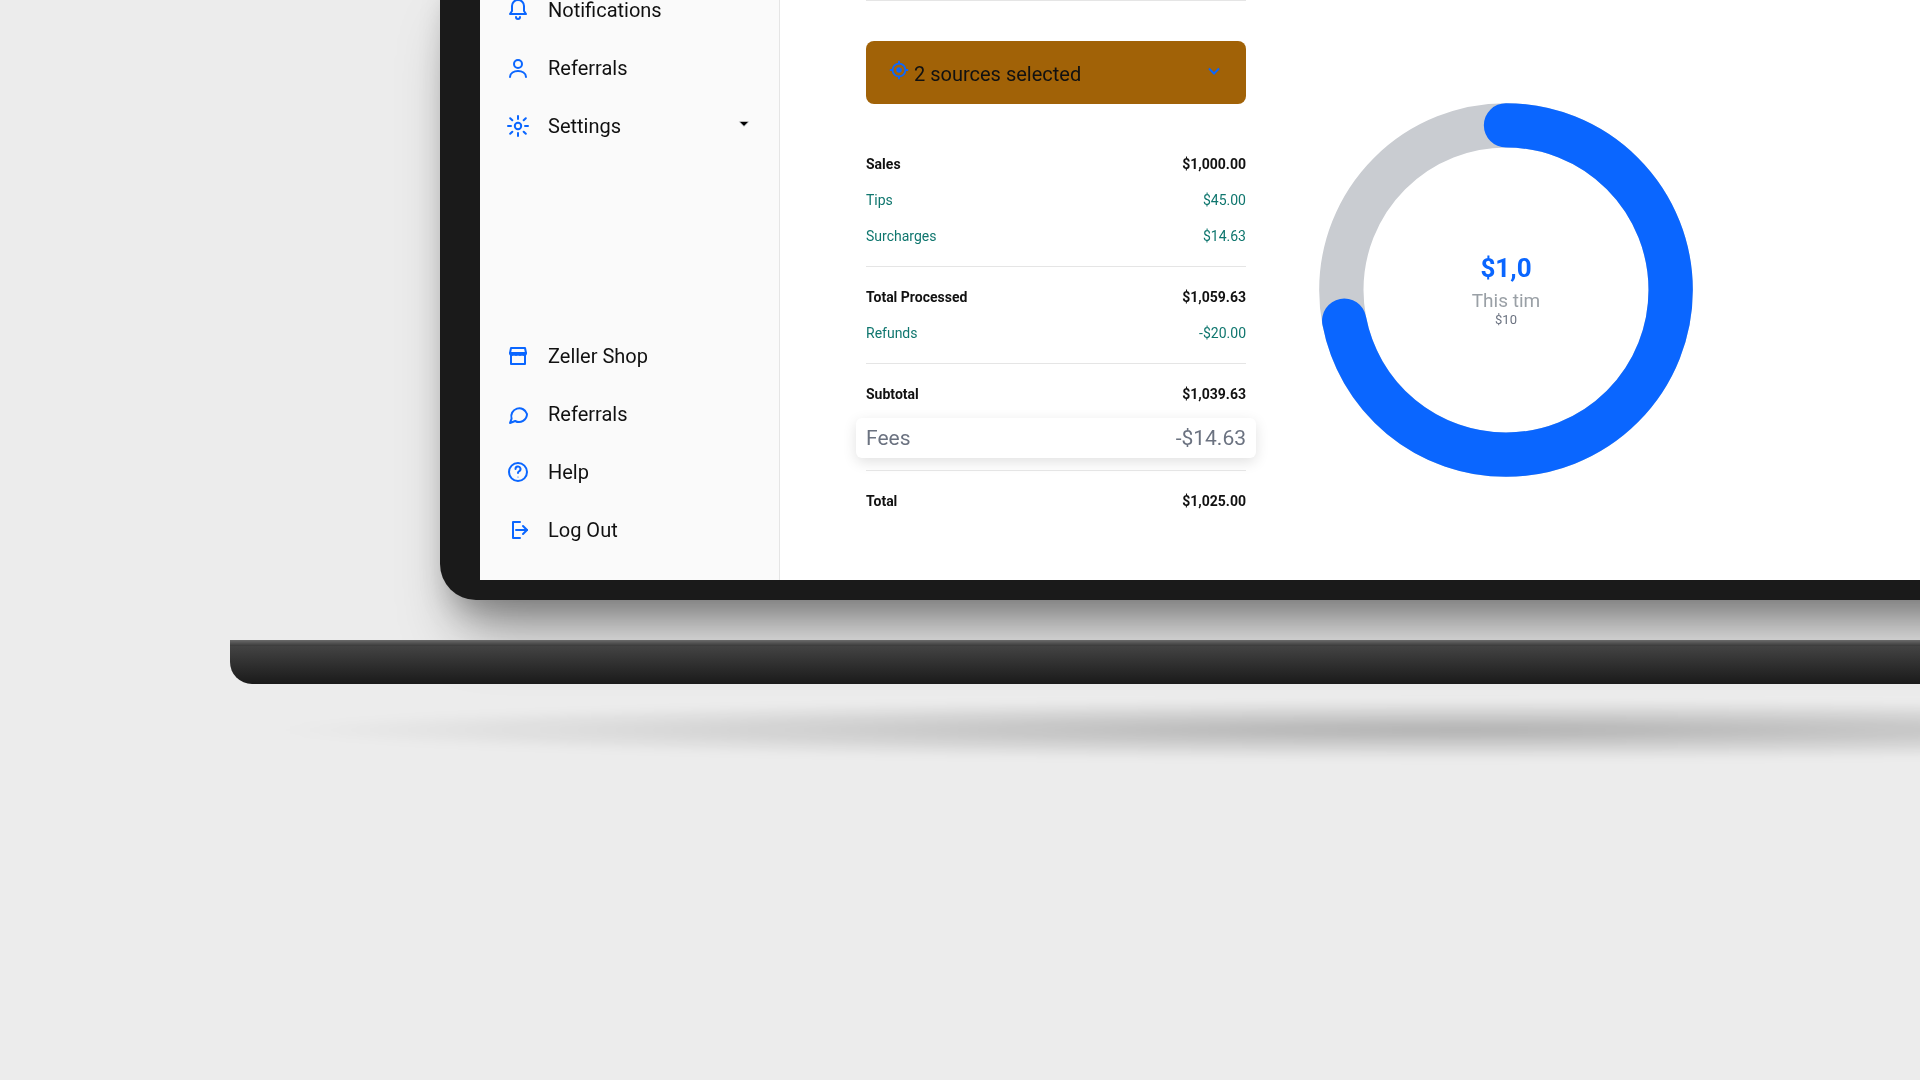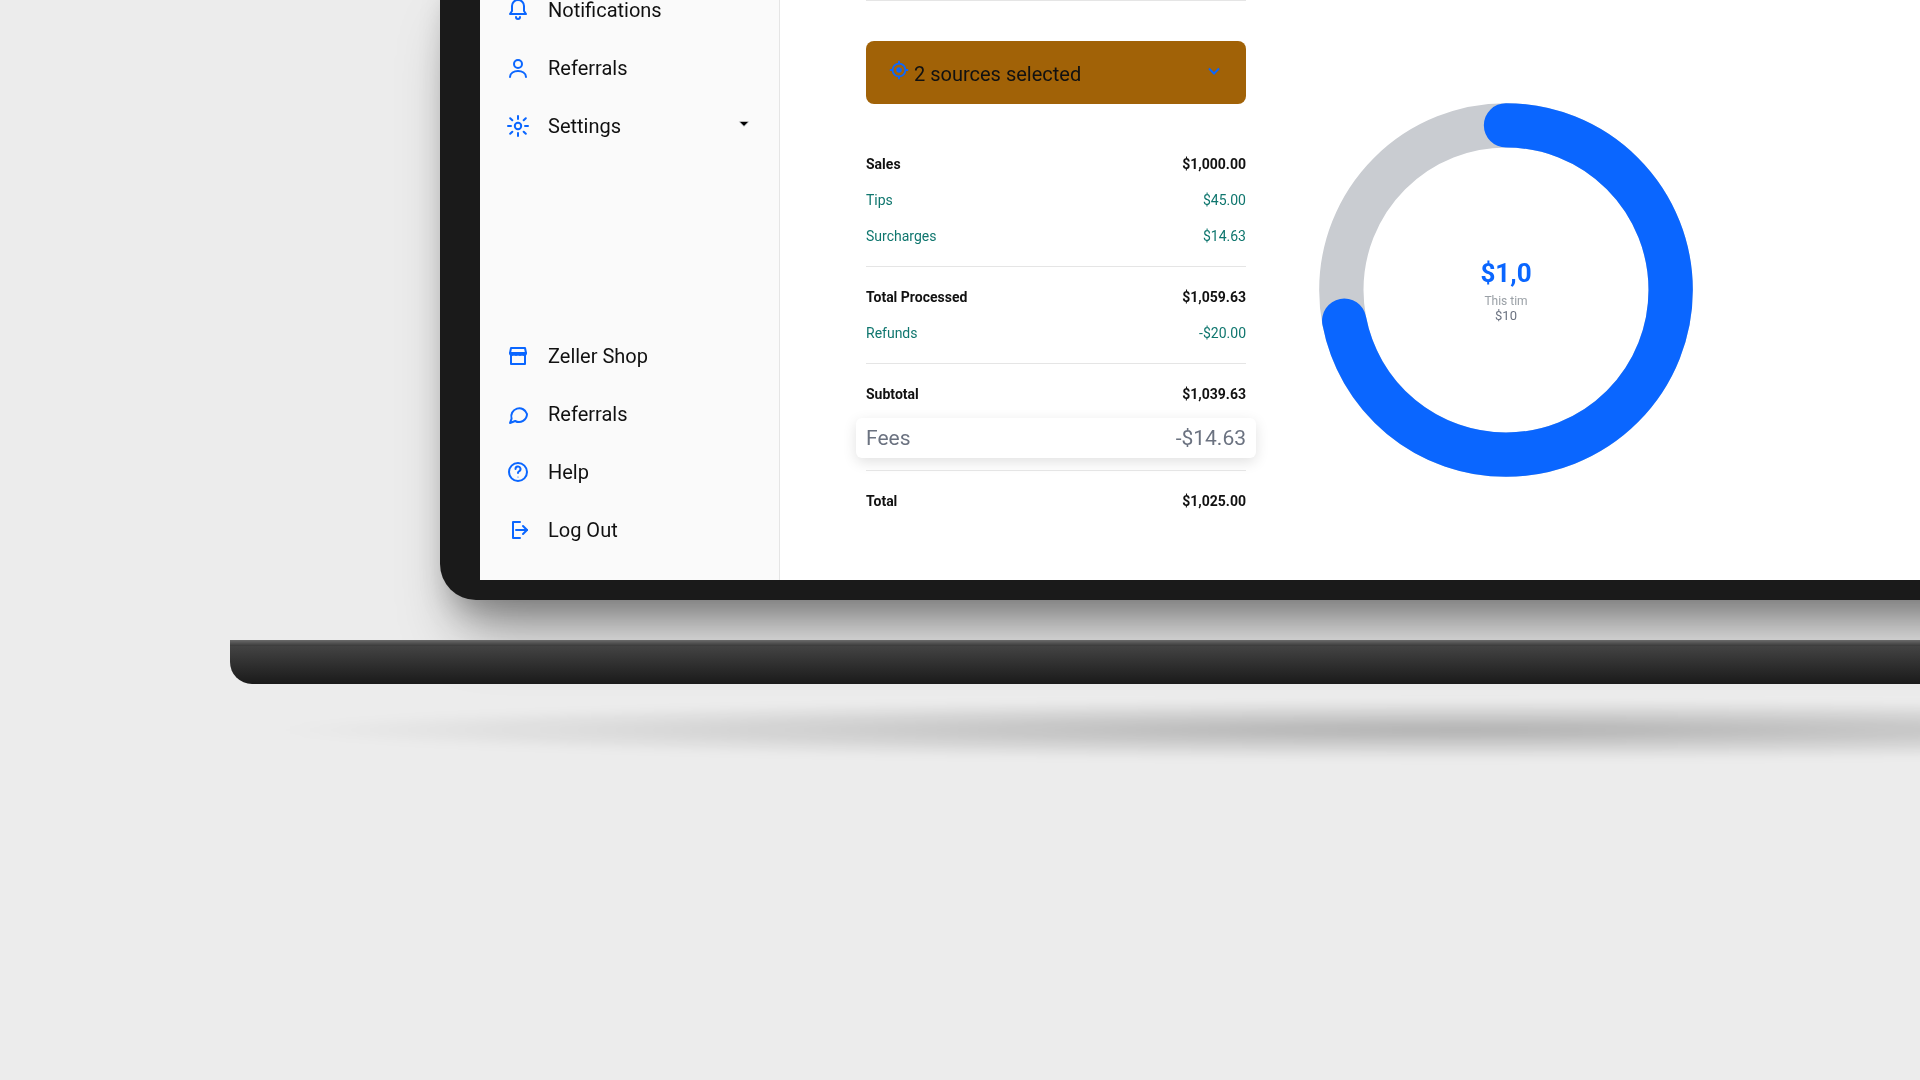--- a/index.html
+++ b/index.html
@@ -147,21 +147,21 @@
   .donut-wrap svg{ width:100%; height:100%; transform:rotate(-90deg);}
   .ring-bg{ stroke:#c9ccd1; }
   .ring-fg{ stroke:#0a66ff; }
   .ring{ fill:none; stroke-width:14; stroke-linecap:round;}
   .donut-center{
     position:absolute; inset:0;
     display:flex; flex-direction:column; align-items:center; justify-content:center;
     text-align:center;
   }
   .donut-center .big{ color:#0a66ff; font-size:26px; font-weight:700;}
-  .donut-center .lbl{ color:#9aa0a6; font-size:12px; margin-top:6px;}
+  .donut-center .lbl{ color:#9aa0a6; font-size:19px; margin-top:6px;}
   .donut-center .sm{ color:#6b7280; font-size:13px;}
 </style>
 </head>
 <body>
 
 <div class="stage">
   <div class="base-shadow"></div>
   <div class="bezel"></div>
   <div class="base"></div>
 

